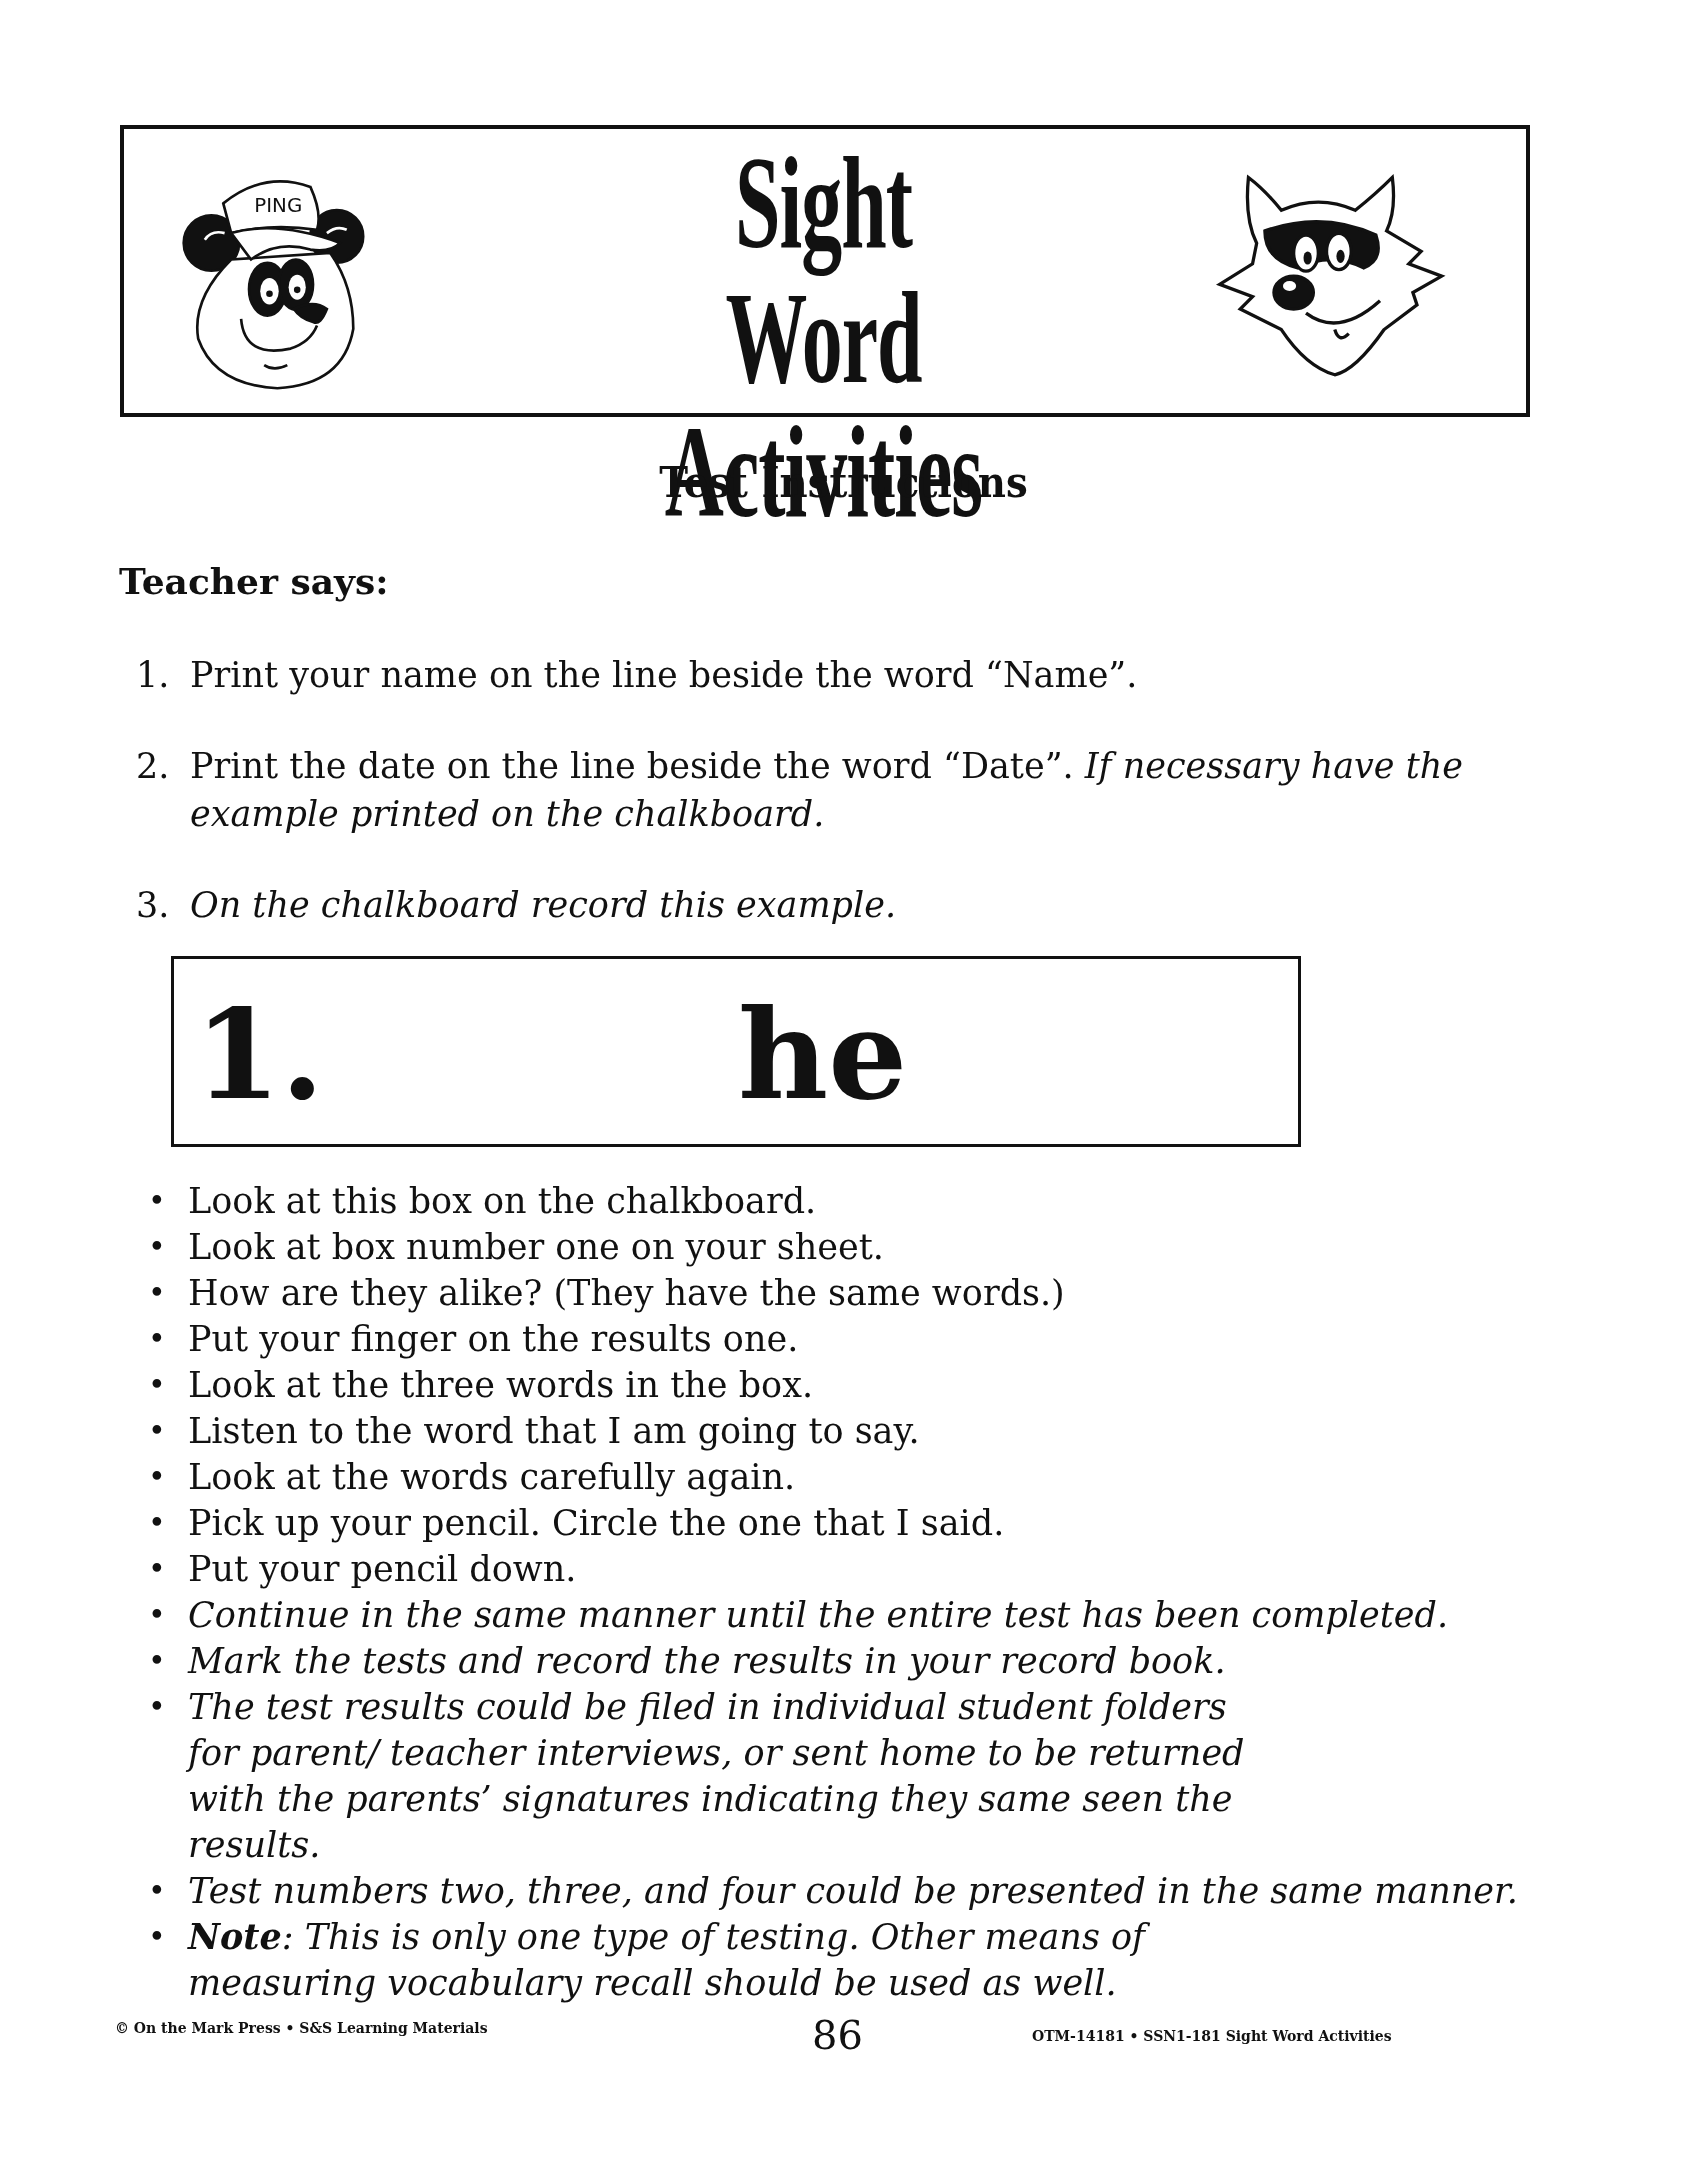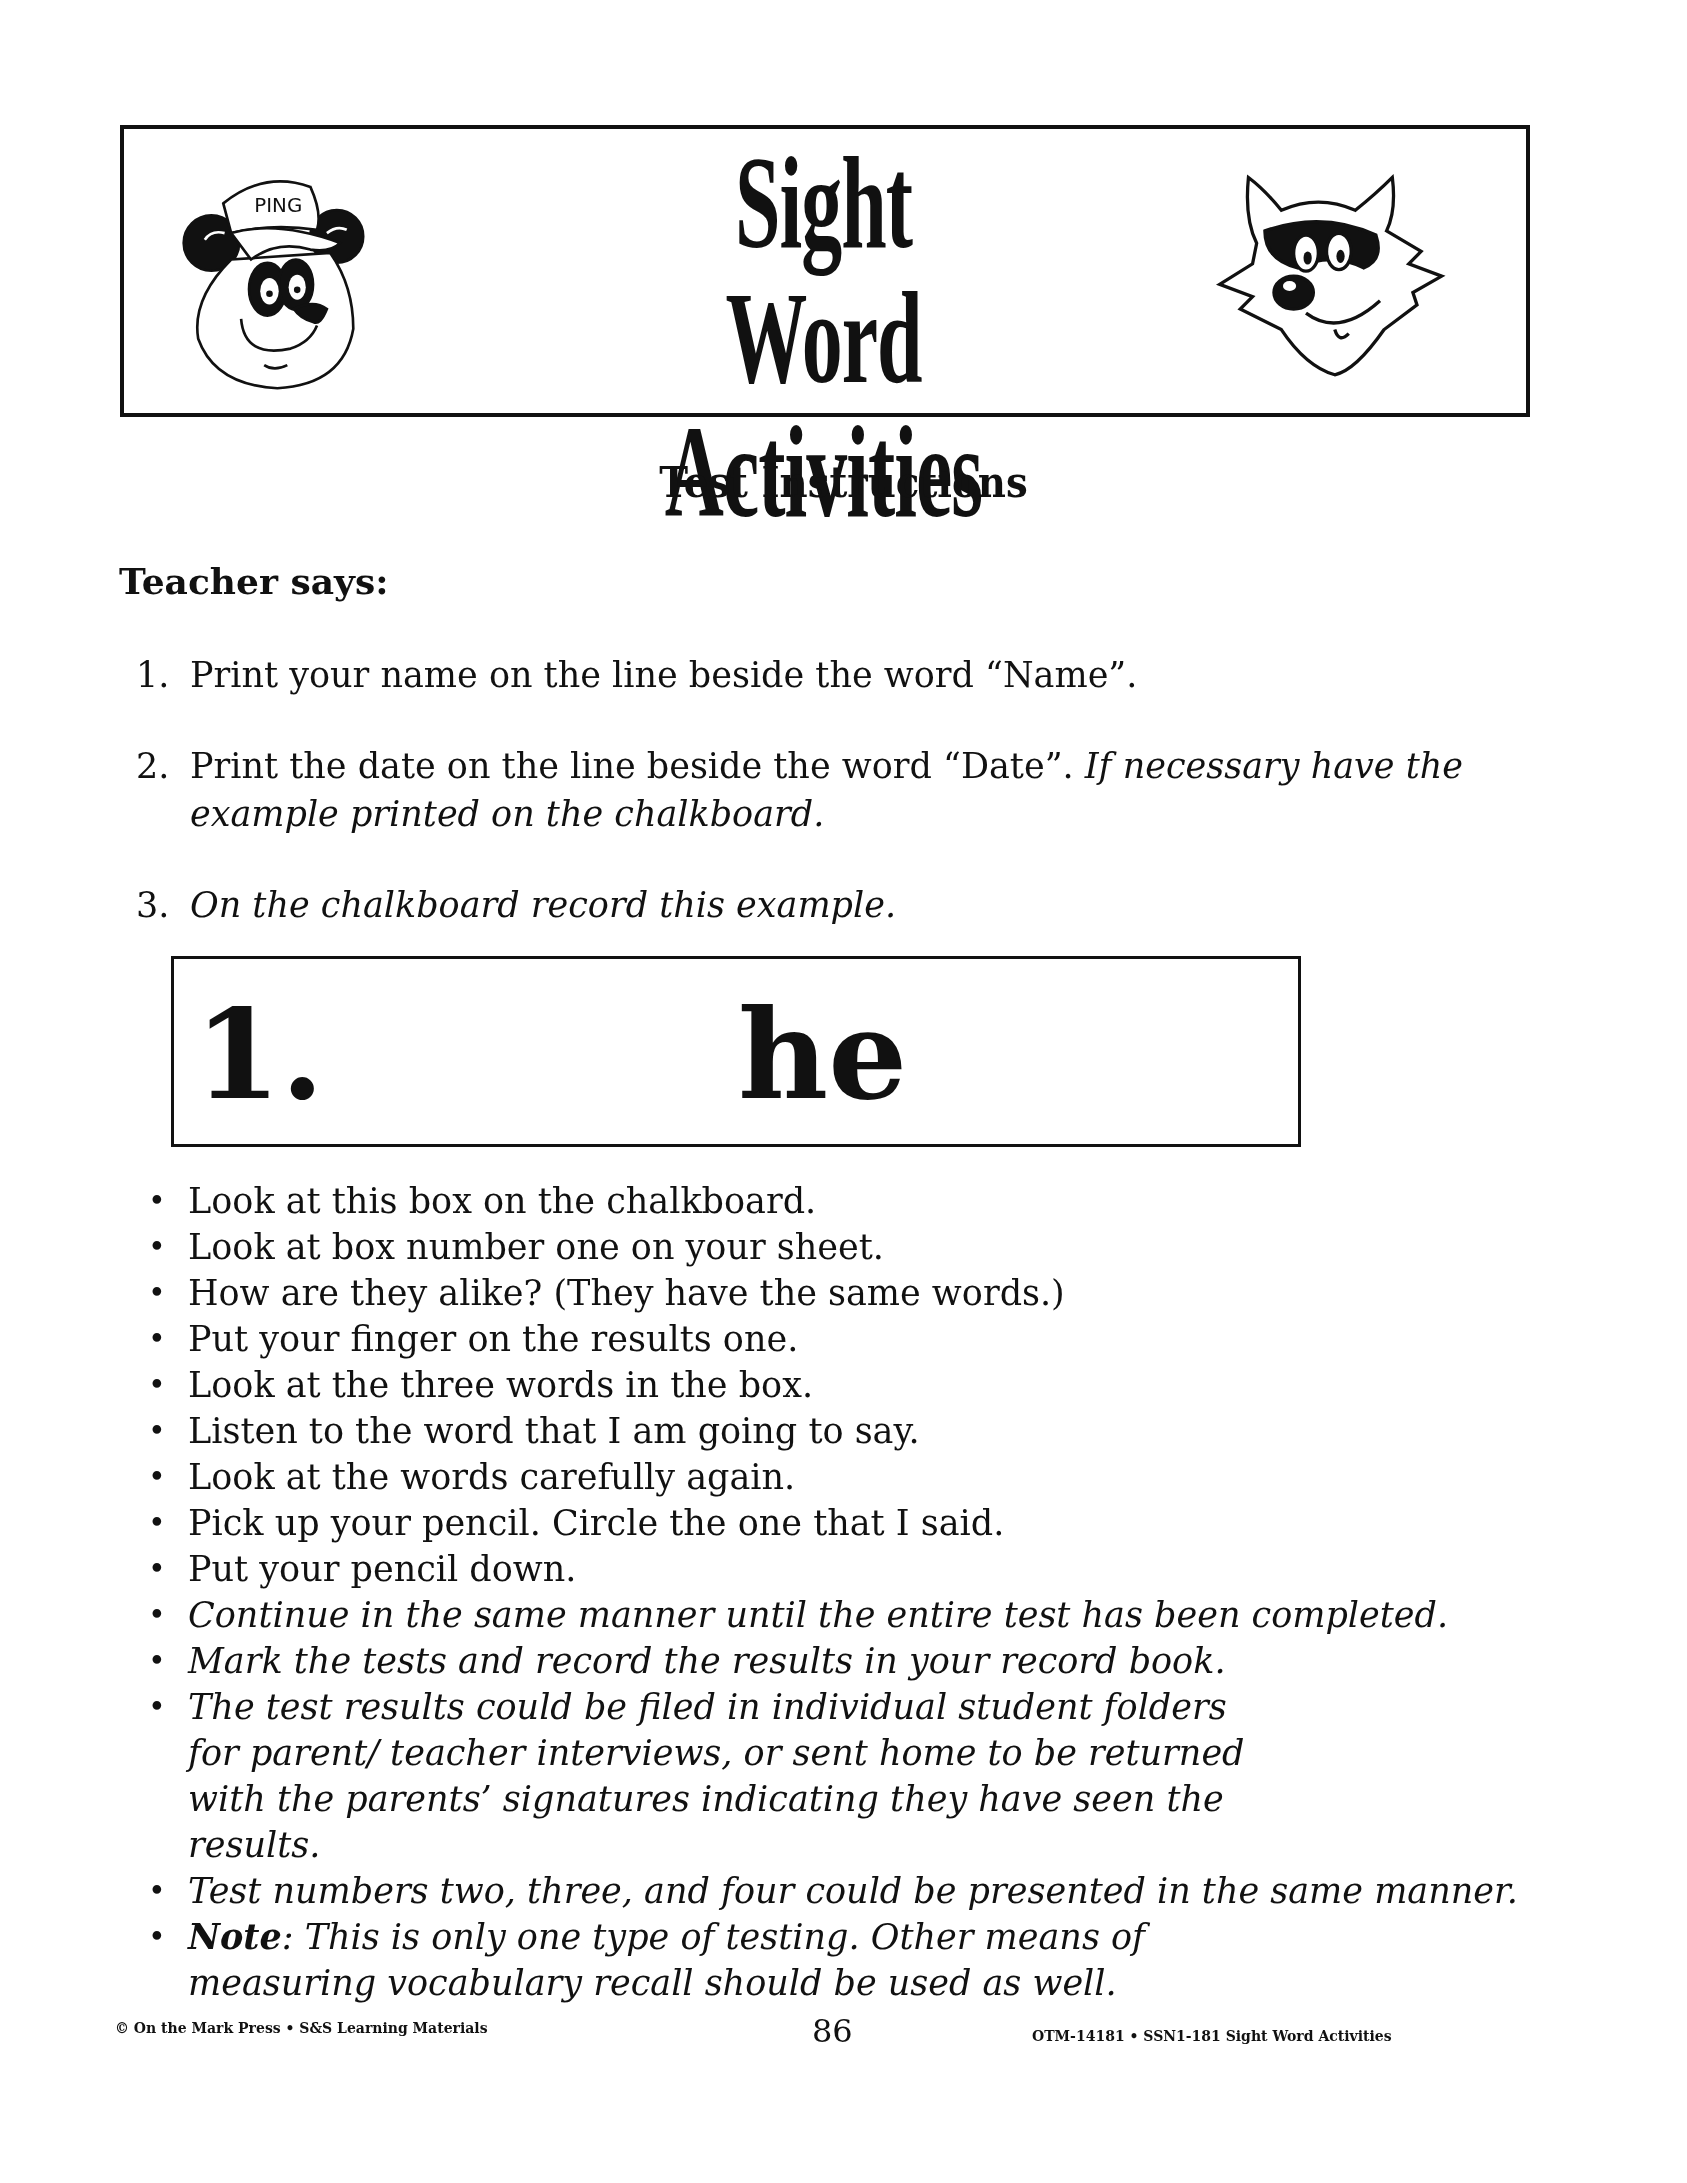--- a/index.html
+++ b/index.html
@@ -23,21 +23,21 @@
 
   .example-box { left:171px; top:956px; width:1130px; height:191px; border:3.3px solid #111; box-sizing:border-box; display:flex; align-items:center; font-weight:bold; font-size:124px; font-family:"DejaVu Serif", serif; }
   .example-box span { position:absolute; top:16.5px; line-height:157px; }
 
   .bullets { left:148px; top:1178px; width:1401px; font-size:35px; line-height:46px; }
   .bullet { display:flex; }
   .bullet .dot { width:40px; flex:none; font-size:30px; }
   .bullet .txt { flex:1; }
 
   .footer { top:2020px; font-weight:bold; font-size:14px; font-family:"DejaVu Serif", serif; }
-  .footer-page { top:2012px; font-size:32px; font-family:"DejaVu Serif", serif; }
+  .footer-page { top:2012px; font-size:40px; font-family:"DejaVu Serif", serif; }
 </style>
 </head>
 <body>
 
 <div class="abs banner"></div>
 
 <svg class="mascot" style="left:152px;top:144px;" width="264" height="264" viewBox="0 0 400 350">
   <g fill="none" stroke="#111" stroke-width="4">
 
     <circle cx="90" cy="125" r="42" fill="#111"></circle>
@@ -149,21 +149,21 @@
   <div class="bullet">
       <span class="dot">•</span>
       <span class="txt italic">Continue in the same manner until the entire test has been completed.</span>
     </div>
   <div class="bullet">
       <span class="dot">•</span>
       <span class="txt italic">Mark the tests and record the results in your record book.</span>
     </div>
   <div class="bullet">
       <span class="dot">•</span>
-      <span class="txt italic" style="padding-right:297px;">The test results could be filed in individual student folders for parent/ teacher interviews, or sent home to be returned with the parents’ signatures indicating they have seen the results.</span>
+      <span class="txt italic" style="padding-right:297px;">The test results could be filed in individual student folders for parent/ teacher interviews, or sent home to be returned with the parents’ signatures indicating they same seen the results.</span>
     </div>
   <div class="bullet">
       <span class="dot">•</span>
       <span class="txt italic">Test numbers two, three, and four could be presented in the same manner.</span>
     </div>
   <div class="bullet">
       <span class="dot">•</span>
       <span class="txt italic" style="padding-right:206px;"><b>Note</b><span>:  This is only one type of testing.  Other means of measuring vocabulary recall should be used as well.</span></span>
     </div>
 </div>

